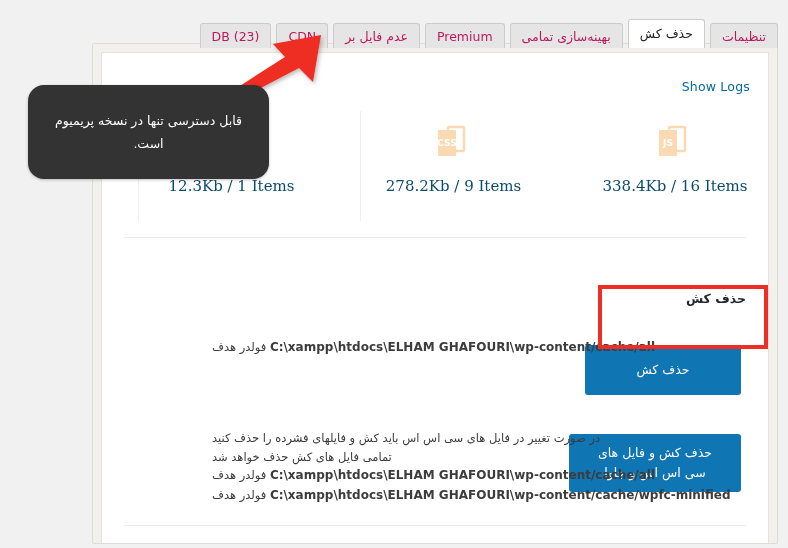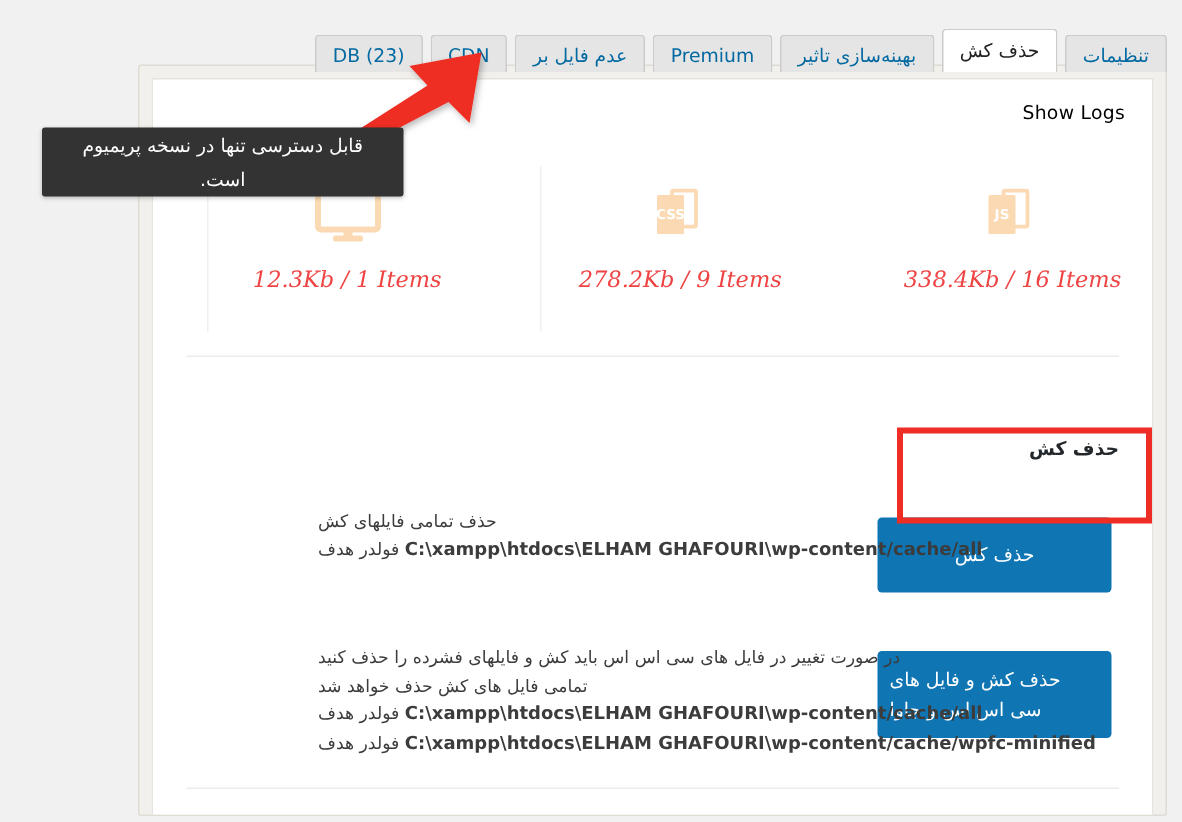--- a/index.html
+++ b/index.html
@@ -28,21 +28,21 @@
     align-items: flex-end;
     direction: rtl;
     z-index: 6;
   }
   .tab {
     height: 25px;
     line-height: 25px;
     padding: 0 11px;
     margin-left: 5px;
     font-size: 12.5px;
-    color: #0369a1;
+    color: #be185d;
     background: #e5e5e5;
     border: 1px solid #ccc;
     border-bottom: none;
     border-radius: 3px 3px 0 0;
     white-space: nowrap;
     box-sizing: border-box;
   }
   .tab.active {
     background: #ffffff;
     border-color: #ccc;
@@ -76,24 +76,24 @@
     background: #ffffff;
     border: 1px solid #e6e3dc;
     border-bottom: none;
     box-sizing: border-box;
     overflow: hidden;
   }
 
   
   .show-logs {
     position: absolute;
-    top: 14px;
+    top: 26px;
     right: 18px;
     font-size: 12.5px;
-    color: #000000;
+    color: #0369a1;
     direction: ltr;
     letter-spacing: .2px;
   }
 
   
   .stats {
     position: absolute;
     top: 58px;
     right: 0;
     left: 0;
@@ -117,25 +117,24 @@
   .stat-icon {
     height: 52px;
     display: flex;
     align-items: center;
     justify-content: center;
   }
   .stat-icon svg { display: block; }
   .stat-label {
     margin-top: 8px;
     font-size: 15px;
-    color: #ef4444;
+    color: #0c4a6e;
     font-family: "DejaVu Serif", "Liberation Serif", serif;
     white-space: nowrap;
     direction: ltr;
-    font-style: italic;
   }
 
   .hr {
     position: absolute;
     right: 22px;
     left: 22px;
     height: 1px;
     background: #ececec;
   }
   .hr.one { top: 184px; }
@@ -168,25 +167,25 @@
   }
   #btn-purge {
     right: 27px;
     top: 292px;
     width: 156px;
     height: 50px;
   }
   #btn-purge-assets {
     right: 27px;
     top: 381px;
-    width: 156px;
+    width: 172px;
     height: 58px;
     display: flex;
     flex-direction: column;
-    align-items: flex-end;
+    align-items: center;
     justify-content: center;
   }
   #btn-purge-assets span { display: block; }
 
   
   .highlight-box {
     position: absolute;
     right: 20px;
     top: 285px;
     width: 170px;
@@ -217,22 +216,22 @@
   #desc-two { top: 376px; left: 110px; }
 
   
   .tooltip {
     position: absolute;
     top: 85px;
     left: 28px;
     width: 217px;
     background: #333333;
     color: #ffffff;
-    border-radius: 2px;
-    padding: 0 12px;
+    border-radius: 16px;
+    padding: 24px 12px;
     font-size: 12.5px;
     line-height: 1.85;
     text-align: center;
     direction: rtl;
     z-index: 20;
     box-shadow: 0 1px 3px rgba(0,0,0,.25);
   }
 
   
   .arrow {
@@ -244,21 +243,21 @@
     z-index: 15;
     pointer-events: none;
   }
 </style>
 </head>
 <body>
 
 <div class="tab-strip">
   <div class="tab">تنظیمات</div>
   <div class="tab active">حذف کش</div>
-  <div class="tab">بهینه‌سازی تاثیر</div>
+  <div class="tab">بهینه‌سازی تمامی</div>
   <div class="tab ltr">Premium</div>
   <div class="tab">عدم فایل بر</div>
   <div class="tab ltr">CDN</div>
   <div class="tab ltr">DB (23)</div>
 </div>
 
 <div class="outer-panel">
   <div class="card">
 
     <div class="show-logs">Show Logs</div>
@@ -301,21 +300,20 @@
 
     </div>
 
     <div class="hr one"></div>
 
     <div class="section-title">حذف کش</div>
 
     <button class="btn-blue" id="btn-purge">حذف کش</button>
 
     <div class="desc" id="desc-one">
-      <div class="line">حذف تمامی فایلهای کش</div>
       <div class="line">
         <span class="path">C:\xampp\htdocs\ELHAM GHAFOURI\wp-content/cache/all</span>
         <span>فولدر هدف</span>
       </div>
     </div>
 
     <button class="btn-blue" id="btn-purge-assets">
       <span>حذف کش و فایل های</span>
       <span>سی اس اس و جاوا</span>
     </button>

